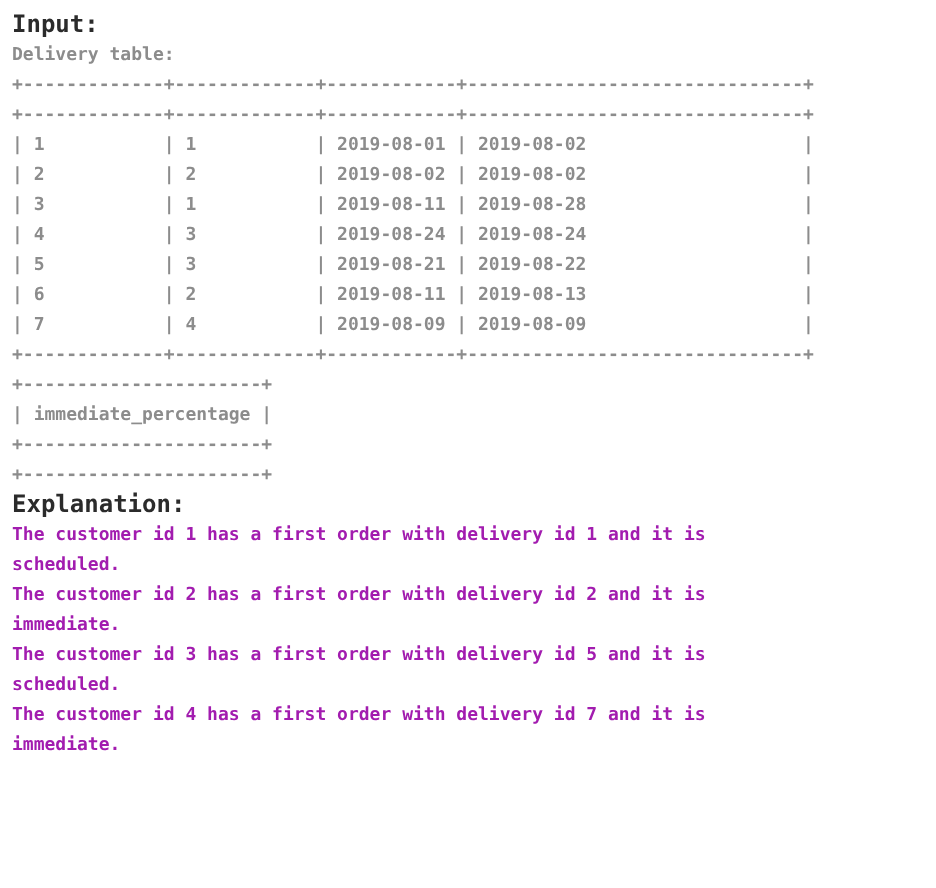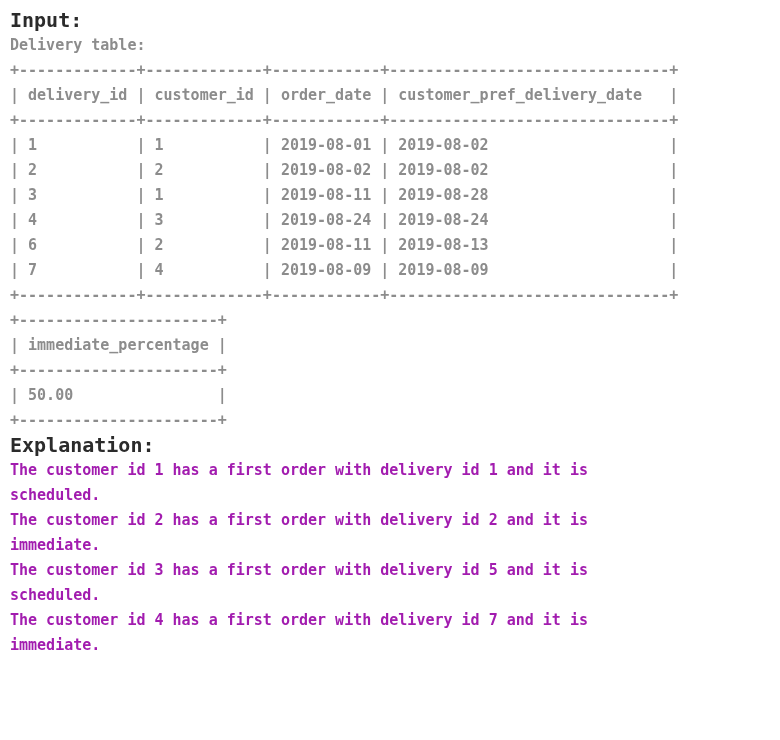--- a/index.html
+++ b/index.html
@@ -48,39 +48,38 @@
 
 <div class="page">
 
   <div>
     <div class="section-heading">Input:</div>
 
     <div class="mono-line">Delivery table:</div>
 
     <div class="ascii-table">
       <div class="mono-line">+-------------+-------------+------------+-------------------------------+</div>
-      <div class="mono-line">| delivery_id | customer_id | order_date | customer_pref_delivery_date   |</div>
       <div class="mono-line">+-------------+-------------+------------+-------------------------------+</div>
       <div class="mono-line">| 1           | 1           | 2019-08-01 | 2019-08-02                    |</div>
       <div class="mono-line">| 2           | 2           | 2019-08-02 | 2019-08-02                    |</div>
       <div class="mono-line">| 3           | 1           | 2019-08-11 | 2019-08-28                    |</div>
       <div class="mono-line">| 4           | 3           | 2019-08-24 | 2019-08-24                    |</div>
+      <div class="mono-line">| 5           | 3           | 2019-08-21 | 2019-08-22                    |</div>
       <div class="mono-line">| 6           | 2           | 2019-08-11 | 2019-08-13                    |</div>
       <div class="mono-line">| 7           | 4           | 2019-08-09 | 2019-08-09                    |</div>
       <div class="mono-line">+-------------+-------------+------------+-------------------------------+</div>
     </div>
   </div>
 
   <div>
 
     <div class="ascii-table">
       <div class="mono-line">+----------------------+</div>
       <div class="mono-line">| immediate_percentage |</div>
       <div class="mono-line">+----------------------+</div>
-      <div class="mono-line">| 50.00                |</div>
       <div class="mono-line">+----------------------+</div>
     </div>
   </div>
 
   <div class="explanation-block">
     <div class="section-heading">Explanation:</div>
 
     <div class="mono-line">The customer id 1 has a first order with delivery id 1 and it is</div>
     <div class="mono-line">scheduled.</div>
     <div class="mono-line">The customer id 2 has a first order with delivery id 2 and it is</div>

